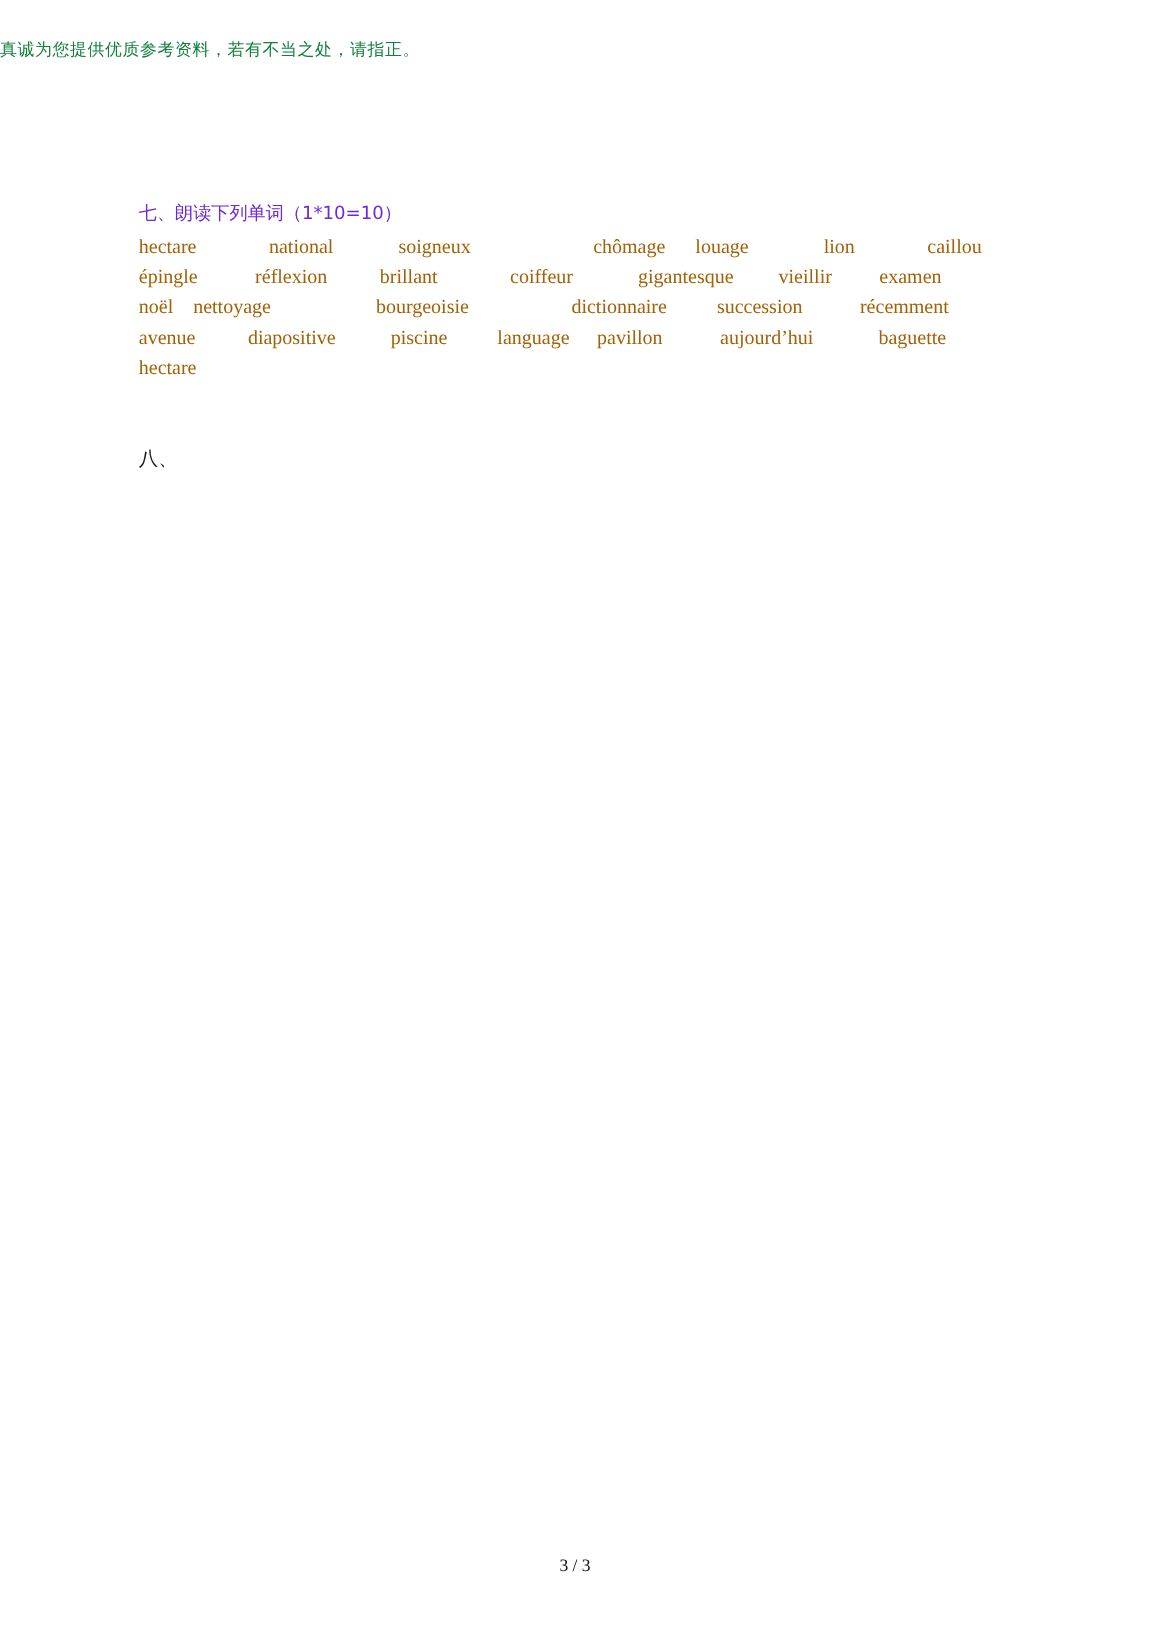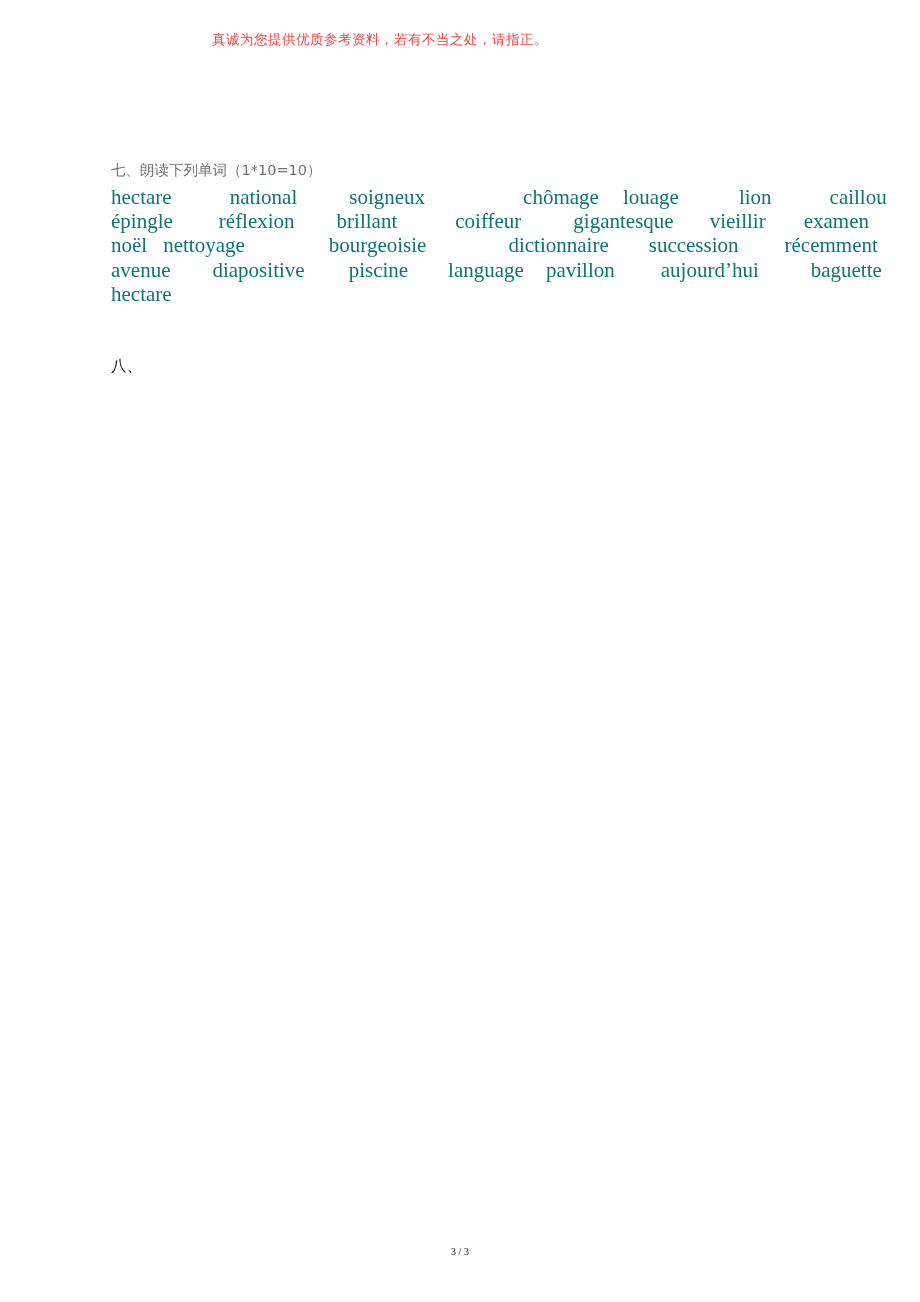--- a/index.html
+++ b/index.html
@@ -23,60 +23,60 @@
     height: 1302px;
     box-sizing: border-box;
   }
 
   
   .watermark {
     position: absolute;
     top: 31px;
     left: 0;
     width: 760px;
-    text-align: center;
+    text-align: left;
     font-family: "DejaVu Sans", "Liberation Sans", sans-serif;
     font-size: 13.5px;
     letter-spacing: 0.5px;
-    color: #ef4444;
+    color: #15803d;
     white-space: nowrap;
     user-select: none;
   }
 
   
   .content {
     position: absolute;
     top: 158px;
     left: 111px;
     width: 700px;
   }
 
   .section-heading {
     font-size: 15.5px;
     line-height: 24px;
-    color: #737373;
+    color: #6d28d9;
     white-space: nowrap;
     margin: 0 0 0 0;
     font-family: "DejaVu Serif", "Liberation Serif", serif;
   }
 
   .section-heading .han {
     font-family: "DejaVu Sans", "Liberation Sans", sans-serif;
     font-size: 14.5px;
   }
 
   .word-block {
     margin-top: 3px;
   }
 
   .word-row {
-    font-size: 21px;
+    font-size: 16px;
     line-height: 24.2px;
     white-space: nowrap;
-    color: #0f766e;
+    color: #a16207;
   }
 
   .word-row .w {
     display: inline-block;
   }
 
   
   .g {
     display: inline-block;
   }
@@ -89,21 +89,21 @@
     color: #1a1a1a;
   }
 
   
   .footer {
     position: absolute;
     top: 1246px;
     left: 0;
     width: 920px;
     text-align: center;
-    font-size: 10px;
+    font-size: 14px;
     color: #111111;
     font-family: "Liberation Serif", "DejaVu Serif", serif;
   }
 </style>
 </head>
 <body>
 
 <div class="page">
 
   <div class="watermark">真诚为您提供优质参考资料，若有不当之处，请指正。</div>

